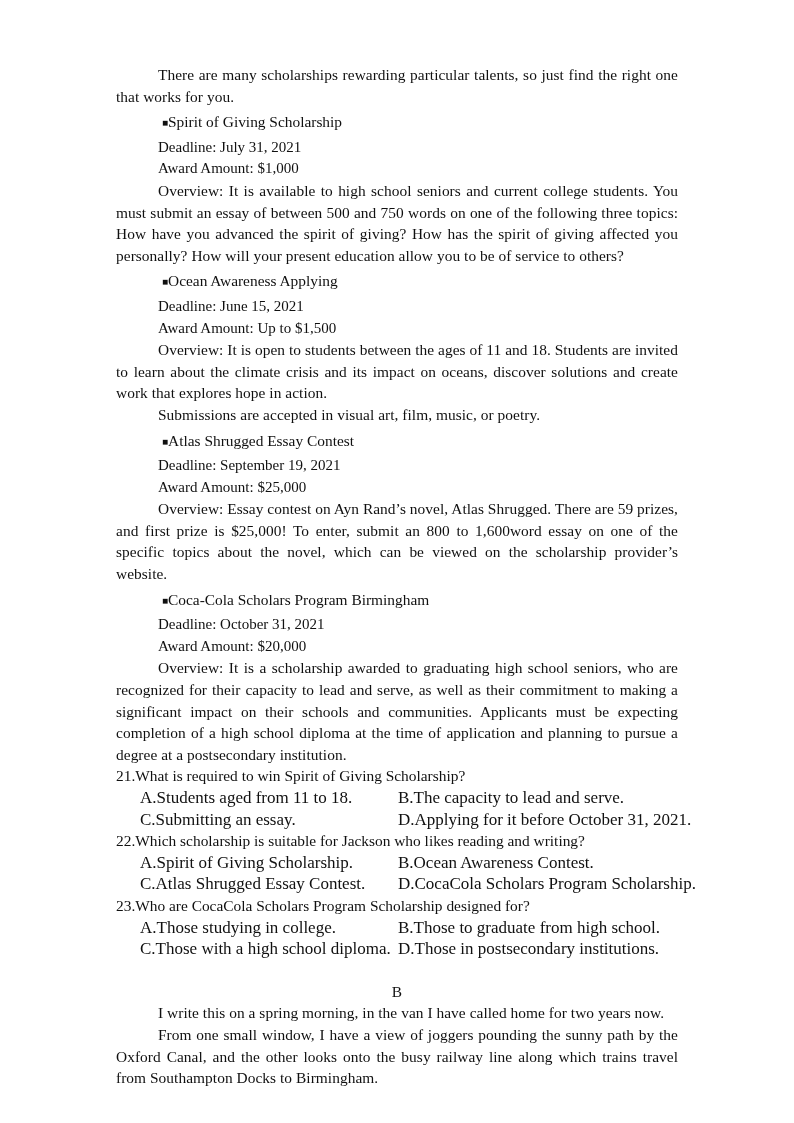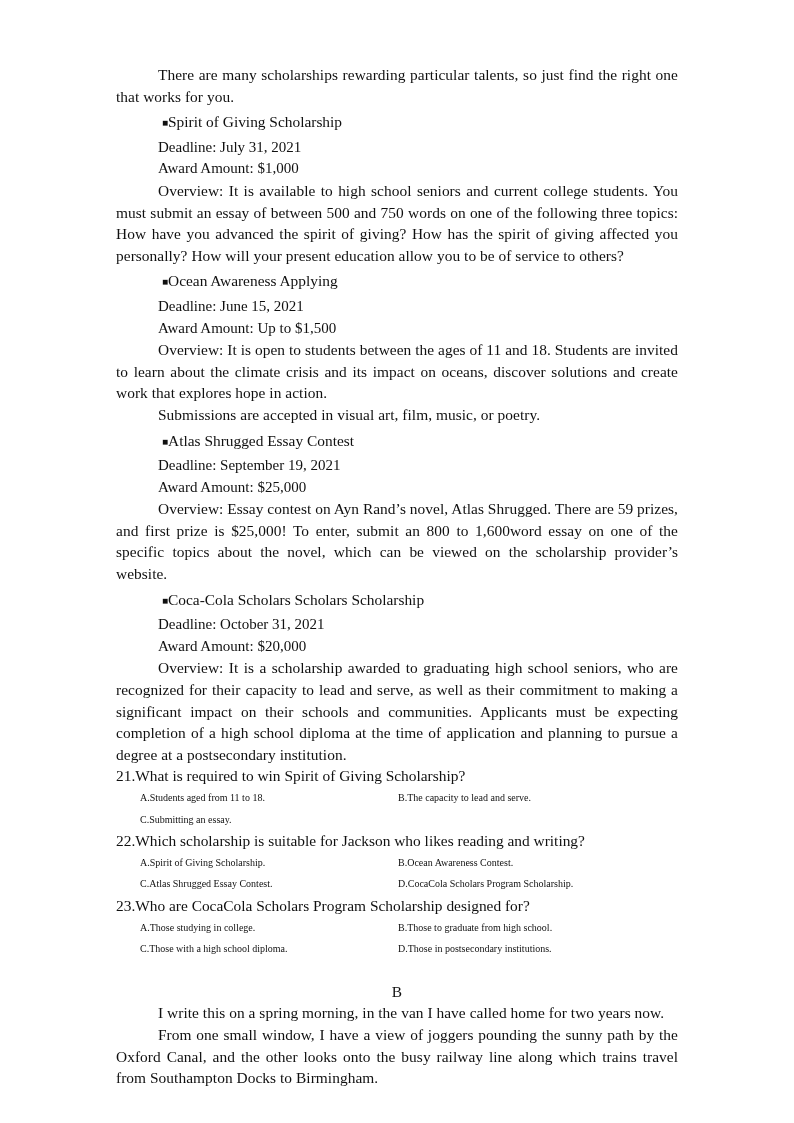--- a/index.html
+++ b/index.html
@@ -71,21 +71,21 @@
   
   .question {
     font-size: 15.4px;
     line-height: 21.6px;
     margin: 0;
     text-align: left;
     text-indent: 0;
   }
   .options {
     display: block;
-    font-size: 10px;
+    font-size: 17px;
     line-height: 21.6px;
     position: relative;
   }
   .opt-row {
     display: block;
     position: relative;
     height: 21.6px;
   }
   .opt {
     position: absolute;
@@ -122,33 +122,34 @@
     <div class="sub-line">Deadline: June 15, 2021</div>
     <div class="sub-line">Award Amount: Up to $1,500</div>
     <p class="para last-line-left">Overview: It is open to students between the ages of 11 and 18. Students are invited to learn about the climate crisis and its impact on oceans, discover solutions and create work that explores hope in action.</p>
     <p class="para last-line-left">Submissions are accepted in visual art, film, music, or poetry.</p>
 
     <div class="bullet-line"><span class="sq">■</span><span>Atlas Shrugged Essay Contest</span></div>
     <div class="sub-line">Deadline: September 19, 2021</div>
     <div class="sub-line">Award Amount: $25,000</div>
     <p class="para last-line-left">Overview: Essay contest on Ayn Rand’s novel, Atlas Shrugged. There are 59 prizes, and first prize is $25,000! To enter, submit an 800 to 1,600word essay on one of the specific topics about the novel, which can be viewed on the scholarship provider’s website.</p>
 
-    <div class="bullet-line"><span class="sq">■</span><span>Coca-Cola Scholars Scholars Scholarship</span></div>
+    <div class="bullet-line"><span class="sq">■</span><span>Coca-Cola Scholars Program Birmingham</span></div>
     <div class="sub-line">Deadline: October 31, 2021</div>
     <div class="sub-line">Award Amount: $20,000</div>
     <p class="para last-line-left">Overview: It is a scholarship awarded to graduating high school seniors, who are recognized for their capacity to lead and serve, as well as their commitment to making a significant impact on their schools and communities. Applicants must be expecting completion of a high school diploma at the time of application and planning to pursue a degree at a postsecondary institution.</p>
 
     <div class="question">21.What is required to win Spirit of Giving Scholarship?</div>
     <div class="options">
       <div class="opt-row">
         <span class="opt col1">A.Students aged from 11 to 18.</span>
         <span class="opt col2">B.The capacity to lead and serve.</span>
       </div>
       <div class="opt-row">
         <span class="opt col1">C.Submitting an essay.</span>
+        <span class="opt col2">D.Applying for it before October 31, 2021.</span>
       </div>
     </div>
 
     <div class="question">22.Which scholarship is suitable for Jackson who likes reading and writing?</div>
     <div class="options">
       <div class="opt-row">
         <span class="opt col1">A.Spirit of Giving Scholarship.</span>
         <span class="opt col2">B.Ocean Awareness Contest.</span>
       </div>
       <div class="opt-row">

